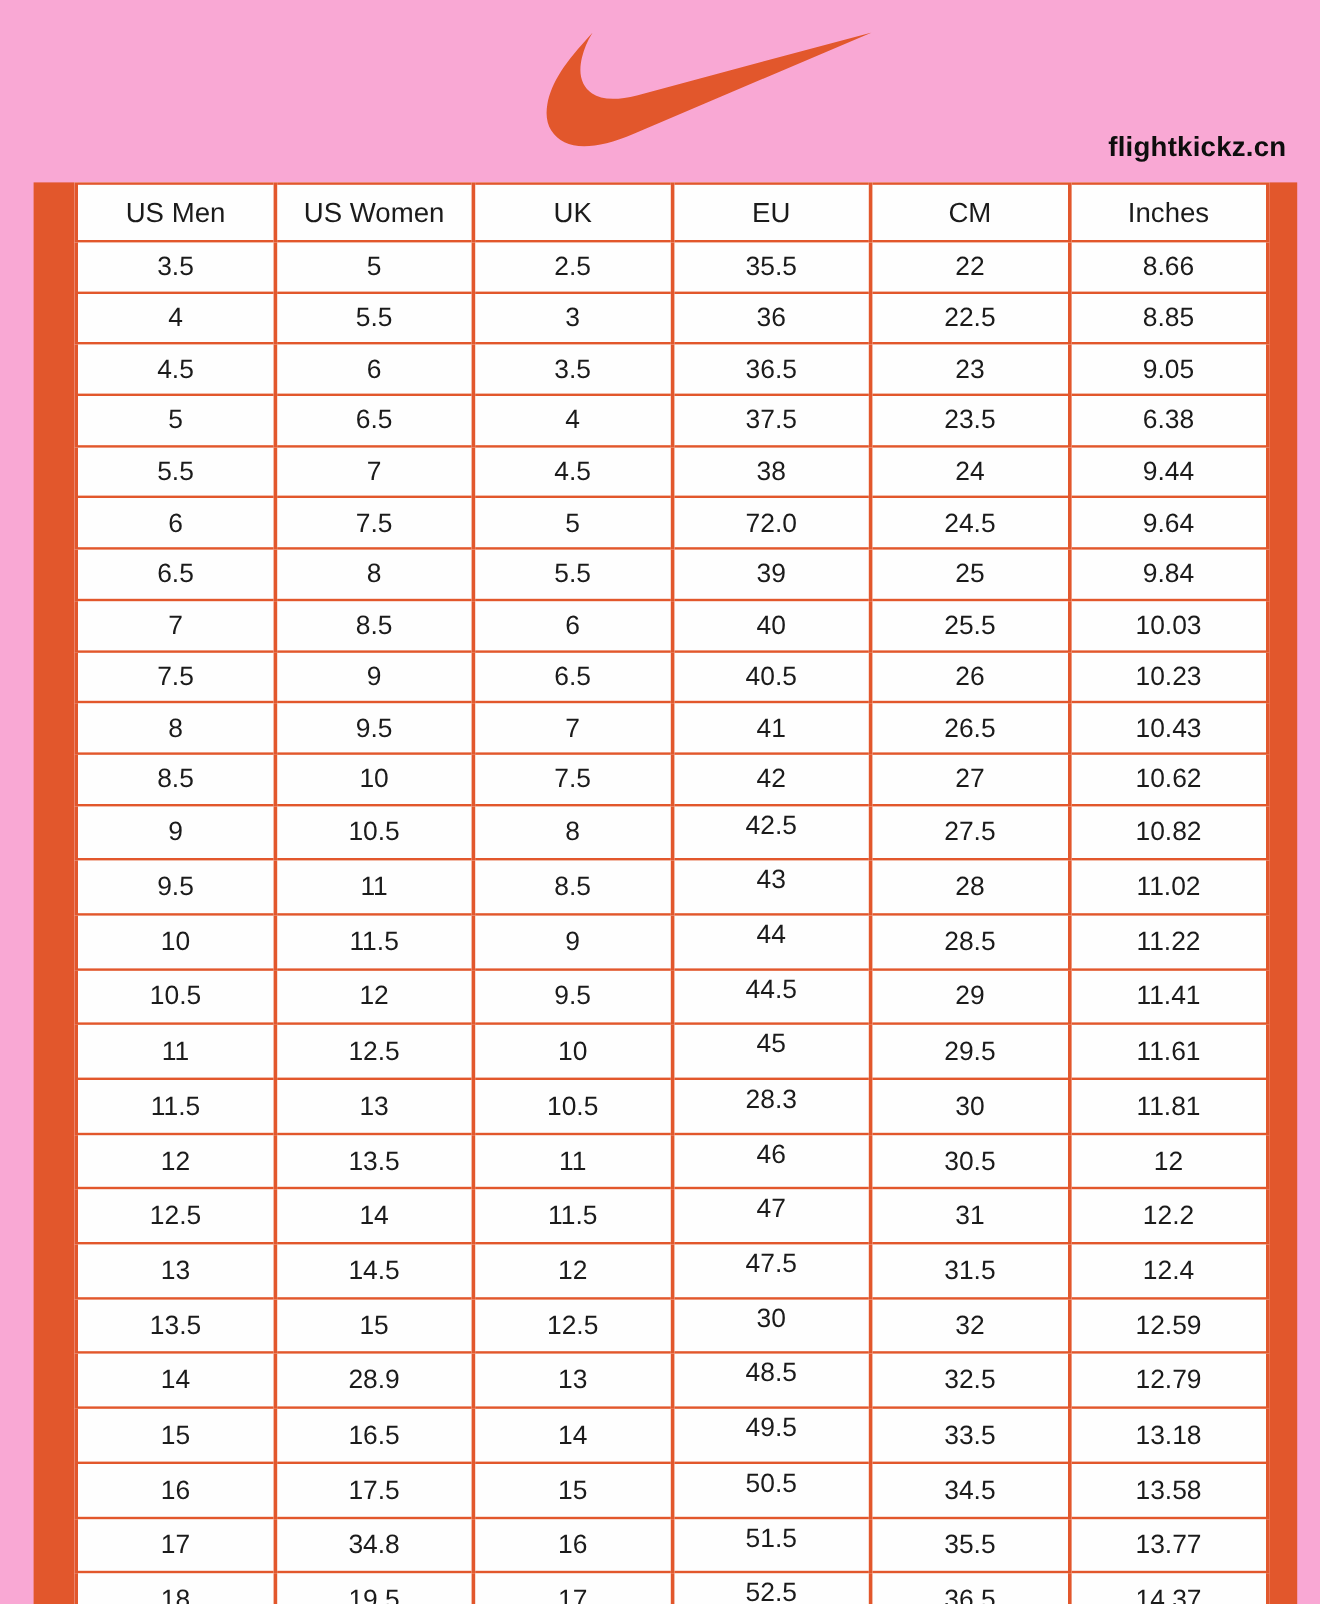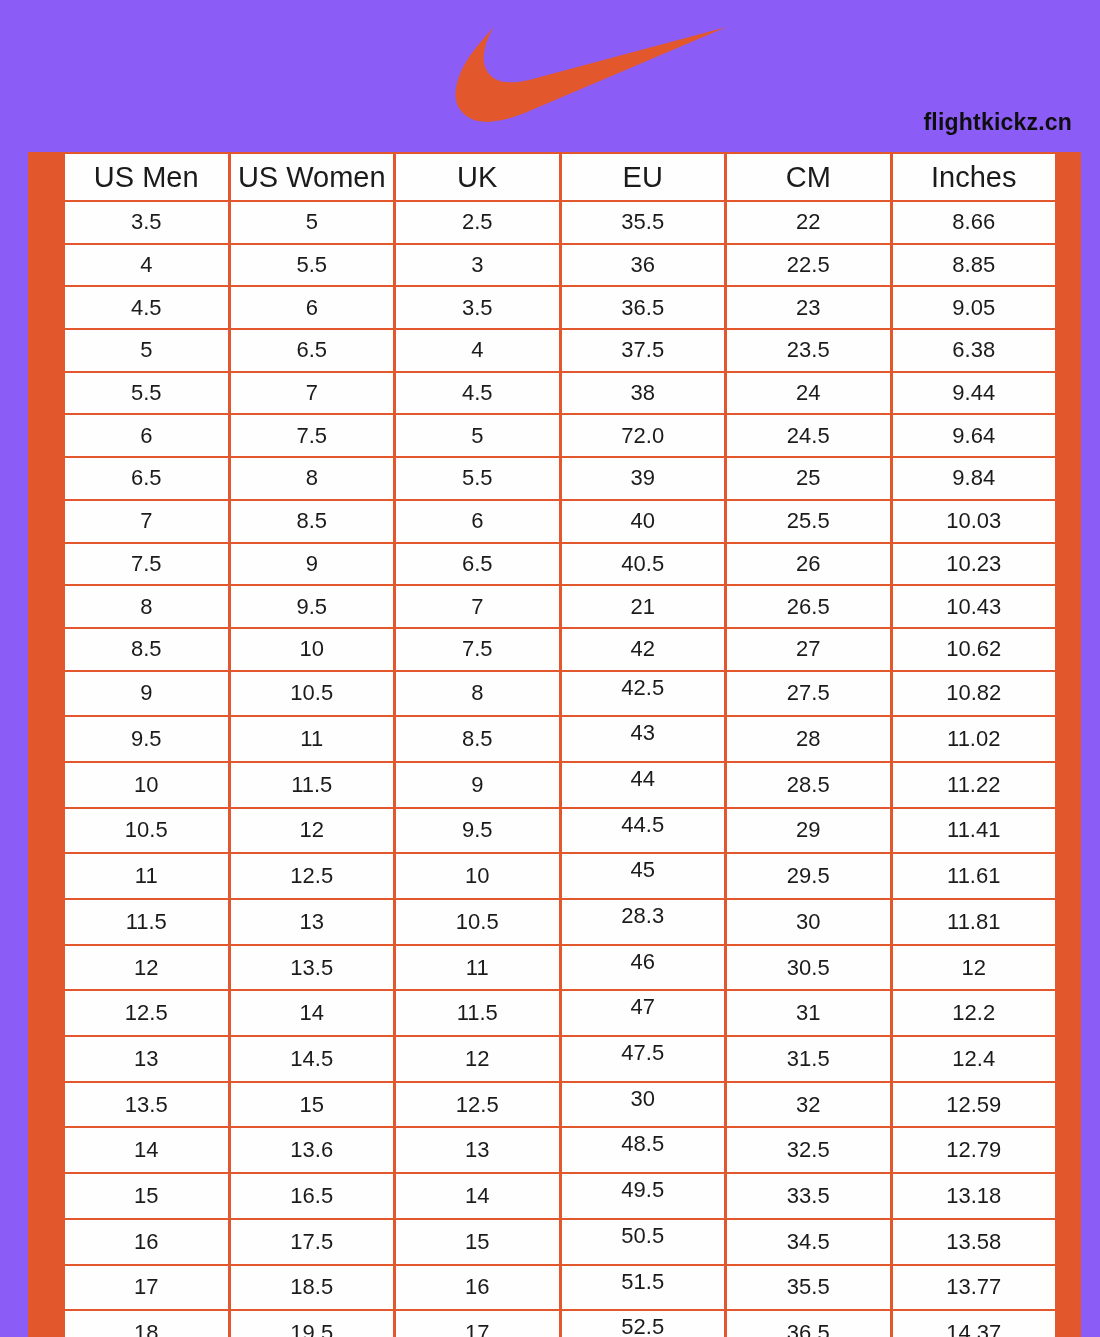--- a/index.html
+++ b/index.html
@@ -1,19 +1,19 @@
 <!DOCTYPE html>
 <html style="--accent: #E2572C;"><head>
 <meta charset="utf-8">
 <style>
   html,body { margin:0; padding:0; background:#ffffff; }
   body { font-family:"Liberation Sans", sans-serif; }
   .page {
     position:relative; width:1100px; height:1337px;
-    background:#8b5cf6; overflow:hidden;
+    background:#f9a8d4; overflow:hidden;
   }
   .swoosh-wrap { position:absolute; left:455px; top:27px; width:272px; height:96px; }
   .site-label {
     position:absolute; top:109px; right:28px;
     font-size:23px; font-weight:700; color:#0e0e0e; letter-spacing:0.2px;
   }
   .frame {
     position:absolute; left:28px; top:152px;
     display:flex; align-items:stretch;
   }
@@ -23,21 +23,21 @@
   table.size-table {
     border-collapse:collapse; table-layout:fixed;
     width:996px; background:#fefefe;
   }
   .size-table th, .size-table td {
     border:2px solid var(--accent, #E2572C);
     border-left-width:3px; border-right-width:3px;
     text-align:center; vertical-align:middle;
     color:#1b1b1b; padding:0; overflow:hidden;
   }
-  .size-table th { height:46px; font-weight:400; font-size:29px; }
+  .size-table th { height:46px; font-weight:400; font-size:23px; }
   .size-table td { height:40.7px; font-size:22px; }
   .size-table td.eu-top { vertical-align:top; padding-top:3px;border-radius:22px; }
 </style>
 </head>
 <body>
 
 <div class="page">
 
   <div class="swoosh-wrap">
     <svg width="272" height="96" viewBox="0 7.8 24 8.5" xmlns="http://www.w3.org/2000/svg" aria-hidden="true">
@@ -130,21 +130,21 @@
             <td>9</td>
             <td>6.5</td>
             <td>40.5</td>
             <td>26</td>
             <td>10.23</td>
           </tr>
           <tr>
             <td>8</td>
             <td>9.5</td>
             <td>7</td>
-            <td>21</td>
+            <td>41</td>
             <td>26.5</td>
             <td>10.43</td>
           </tr>
           <tr>
             <td>8.5</td>
             <td>10</td>
             <td>7.5</td>
             <td>42</td>
             <td>27</td>
             <td>10.62</td>
@@ -224,21 +224,21 @@
           <tr>
             <td>13.5</td>
             <td>15</td>
             <td>12.5</td>
             <td class="eu-top">30</td>
             <td>32</td>
             <td>12.59</td>
           </tr>
           <tr>
             <td>14</td>
-            <td>13.6</td>
+            <td>28.9</td>
             <td>13</td>
             <td class="eu-top">48.5</td>
             <td>32.5</td>
             <td>12.79</td>
           </tr>
           <tr>
             <td>15</td>
             <td>16.5</td>
             <td>14</td>
             <td class="eu-top">49.5</td>
@@ -248,21 +248,21 @@
           <tr>
             <td>16</td>
             <td>17.5</td>
             <td>15</td>
             <td class="eu-top">50.5</td>
             <td>34.5</td>
             <td>13.58</td>
           </tr>
           <tr>
             <td>17</td>
-            <td>18.5</td>
+            <td>34.8</td>
             <td>16</td>
             <td class="eu-top">51.5</td>
             <td>35.5</td>
             <td>13.77</td>
           </tr>
           <tr>
             <td>18</td>
             <td>19.5</td>
             <td>17</td>
             <td class="eu-top">52.5</td>

